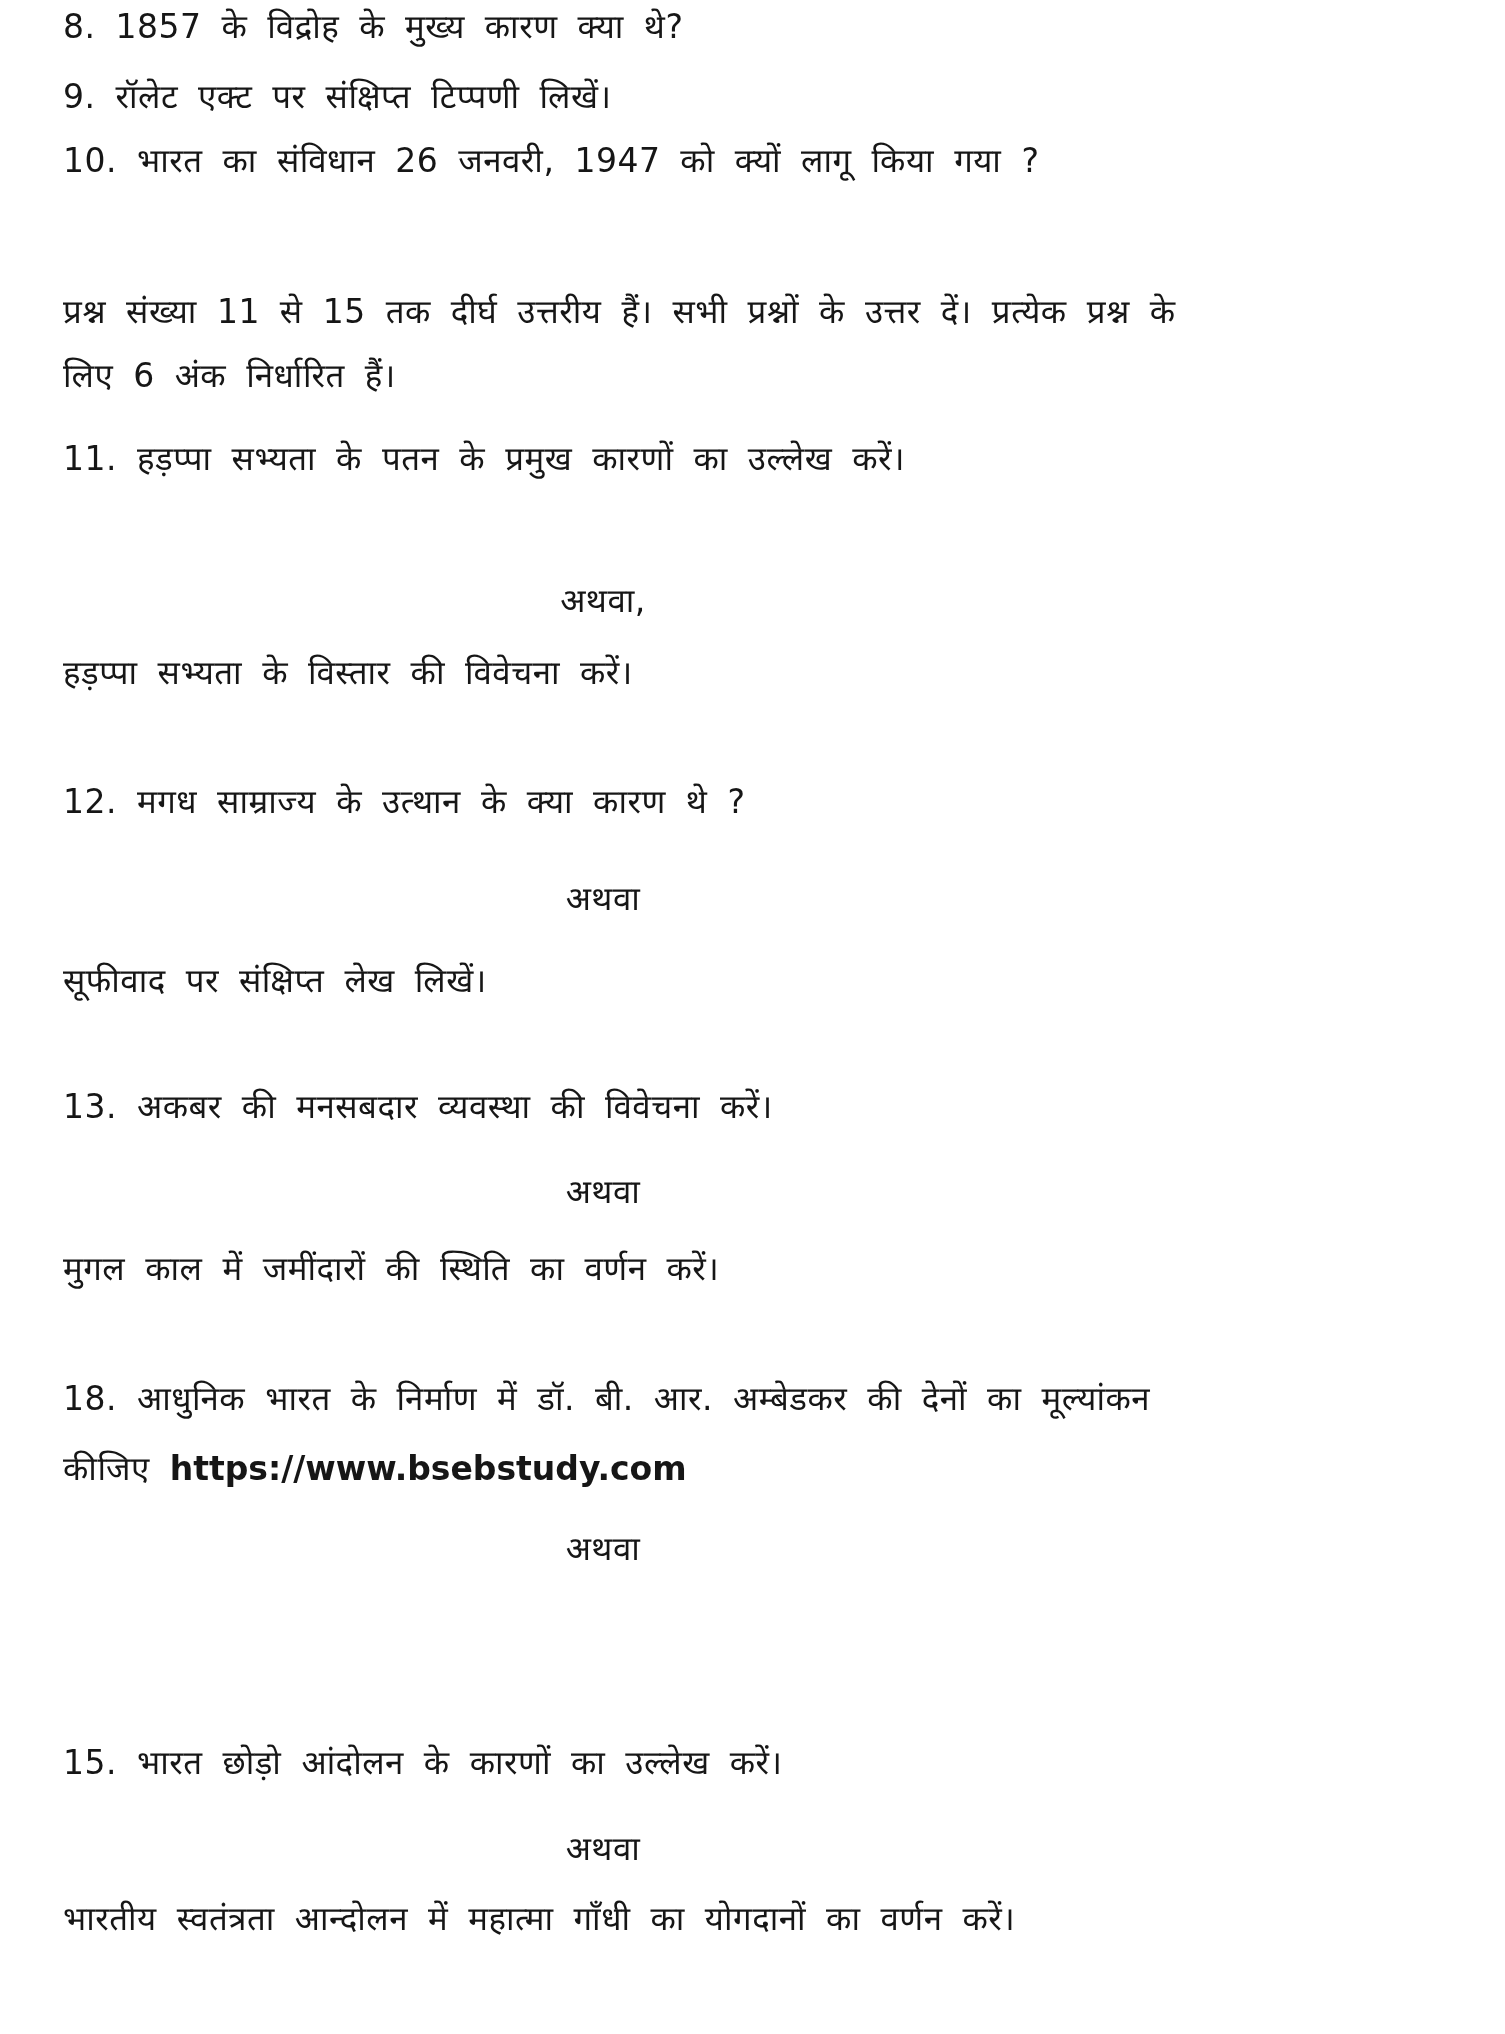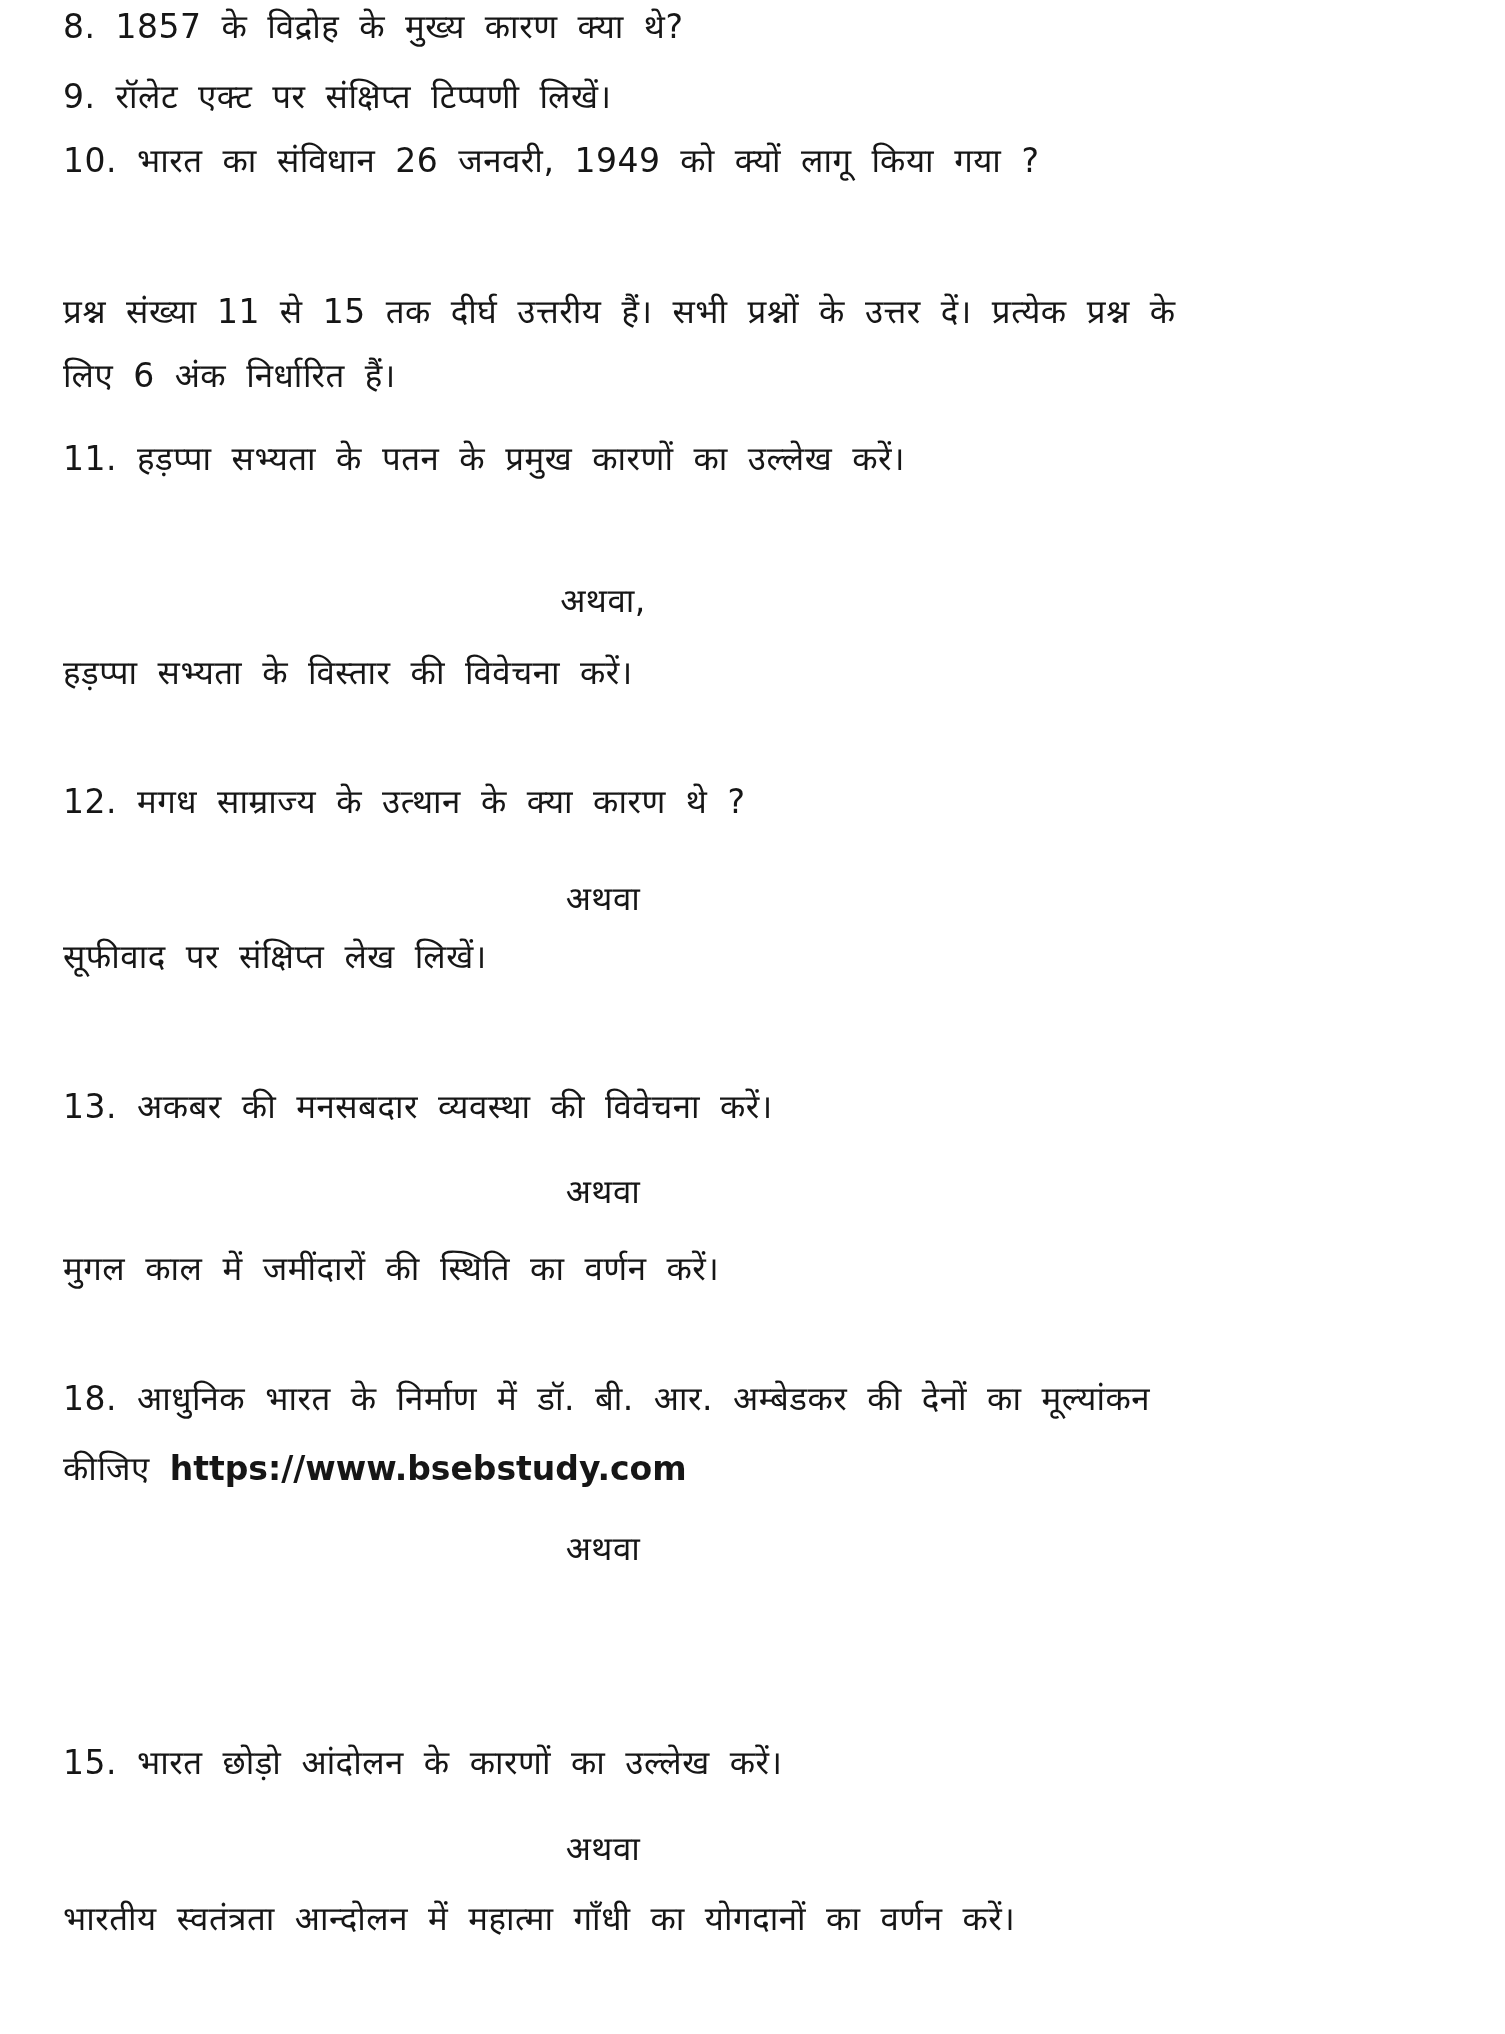--- a/index.html
+++ b/index.html
@@ -41,37 +41,37 @@
 </style>
 </head>
 <body>
 
 <div class="page">
 
   <div class="line" style="top:6px">8. 1857 के विद्रोह के मुख्य कारण क्या थे?</div>
 
   <div class="line" style="top:76px">9. रॉलेट एक्ट पर संक्षिप्त टिप्पणी लिखें।</div>
 
-  <div class="line" style="top:140px">10. भारत का संविधान 26 जनवरी, 1949 को क्यों लागू किया गया ?</div>
+  <div class="line" style="top:140px">10. भारत का संविधान 26 जनवरी, 1947 को क्यों लागू किया गया ?</div>
 
   <div class="line" style="top:291px">प्रश्न संख्या 11 से 15 तक दीर्घ उत्तरीय हैं। सभी प्रश्नों के उत्तर दें। प्रत्येक प्रश्न के</div>
 
   <div class="line" style="top:355px">लिए 6 अंक निर्धारित हैं।</div>
 
   <div class="line" style="top:438px">11. हड़प्पा सभ्यता के पतन के प्रमुख कारणों का उल्लेख करें।</div>
 
   <div class="line" style="top:652px">हड़प्पा सभ्यता के विस्तार की विवेचना करें।</div>
 
   <div class="line or-line" style="top:580px">अथवा,</div>
 
   <div class="line" style="top:781px">12. मगध साम्राज्य के उत्थान के क्या कारण थे ?</div>
 
   <div class="line or-line" style="top:878px">अथवा</div>
 
-  <div class="line" style="top:936px">सूफीवाद पर संक्षिप्त लेख लिखें।</div>
+  <div class="line" style="top:960px">सूफीवाद पर संक्षिप्त लेख लिखें।</div>
 
   <div class="line" style="top:1086px">13. अकबर की मनसबदार व्यवस्था की विवेचना करें।</div>
 
   <div class="line or-line" style="top:1171px">अथवा</div>
 
   <div class="line" style="top:1248px">मुगल काल में जमींदारों की स्थिति का वर्णन करें।</div>
 
   <div class="line" style="top:1378px">18. आधुनिक भारत के निर्माण में डॉ. बी. आर. अम्बेडकर की देनों का मूल्यांकन</div>
 
   <div class="line" style="top:1448px">

